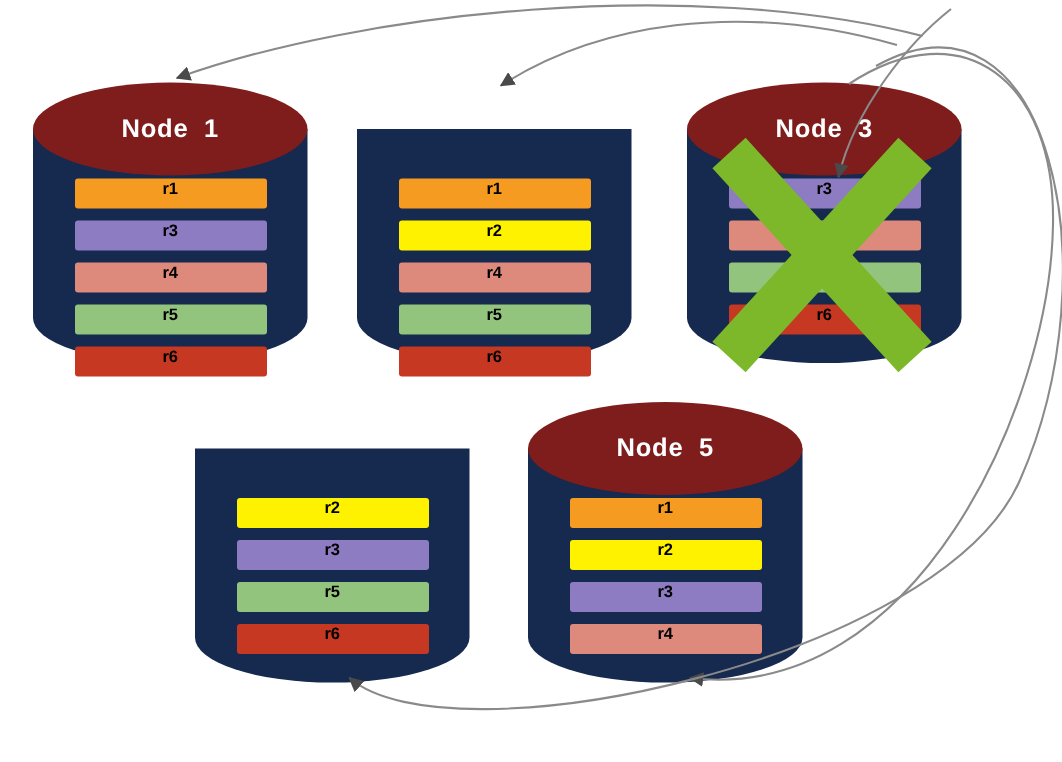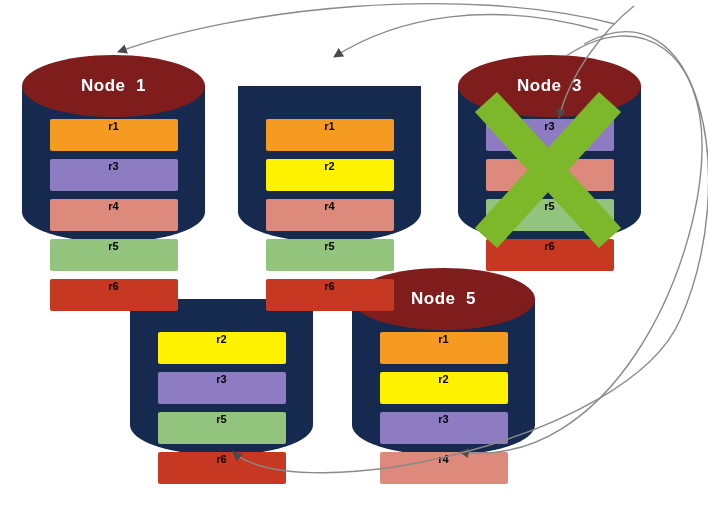--- a/index.html
+++ b/index.html
@@ -25,21 +25,21 @@
     border-radius: 50%;
     display: flex; align-items: center; justify-content: center;
     z-index: 2;
   }
   .node-title {
     color: #ffffff; font-weight: bold; font-size: 17px;
     white-space: pre; letter-spacing: 0.5px;
   }
   .rows { position: absolute; left: 0; top: 64px; width: 183px; z-index: 3; }
   .row {
-    width: 128px; height: 32px;
+    width: 128px; height: 20px;
     margin: 0 auto 8px auto;
     border-radius: 2px;
     font-size: 11px; font-weight: bold; color: #000000;
     text-align: center; line-height: 15px;
   }
   .overlay {
     position: absolute; left: 0; top: 0;
     width: 708px; height: 508px;
     z-index: 5; pointer-events: none;
   }

